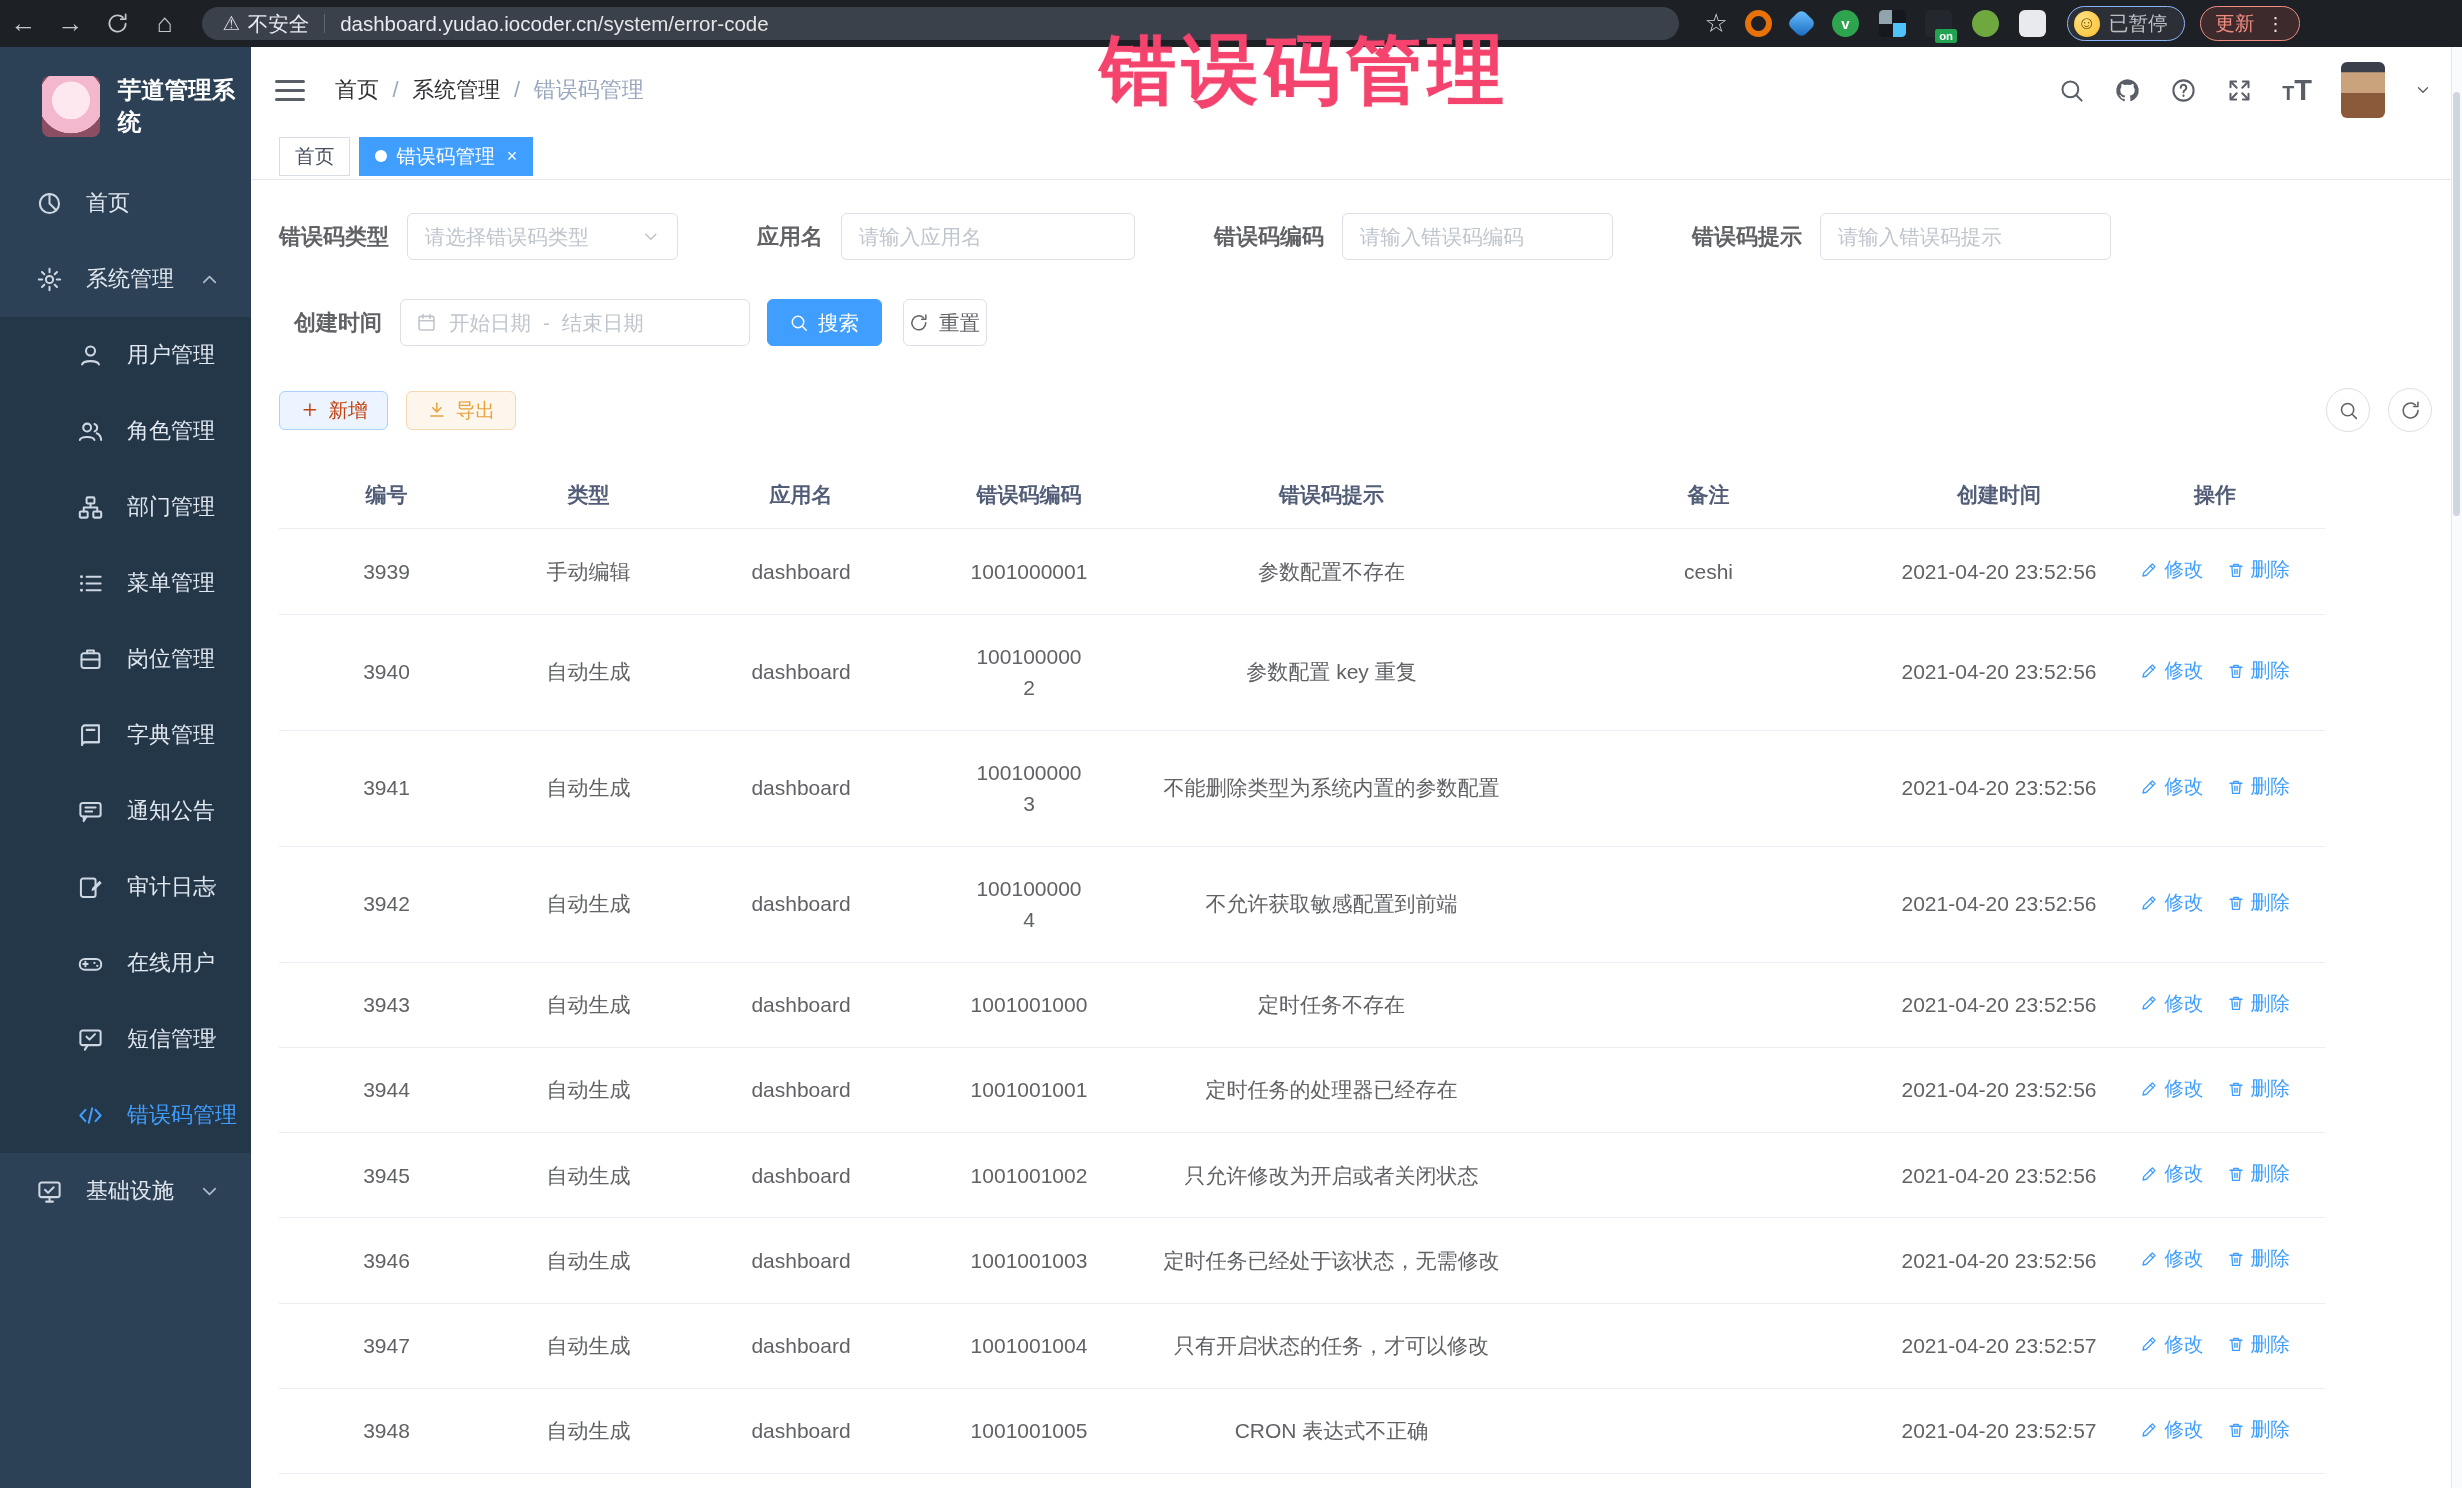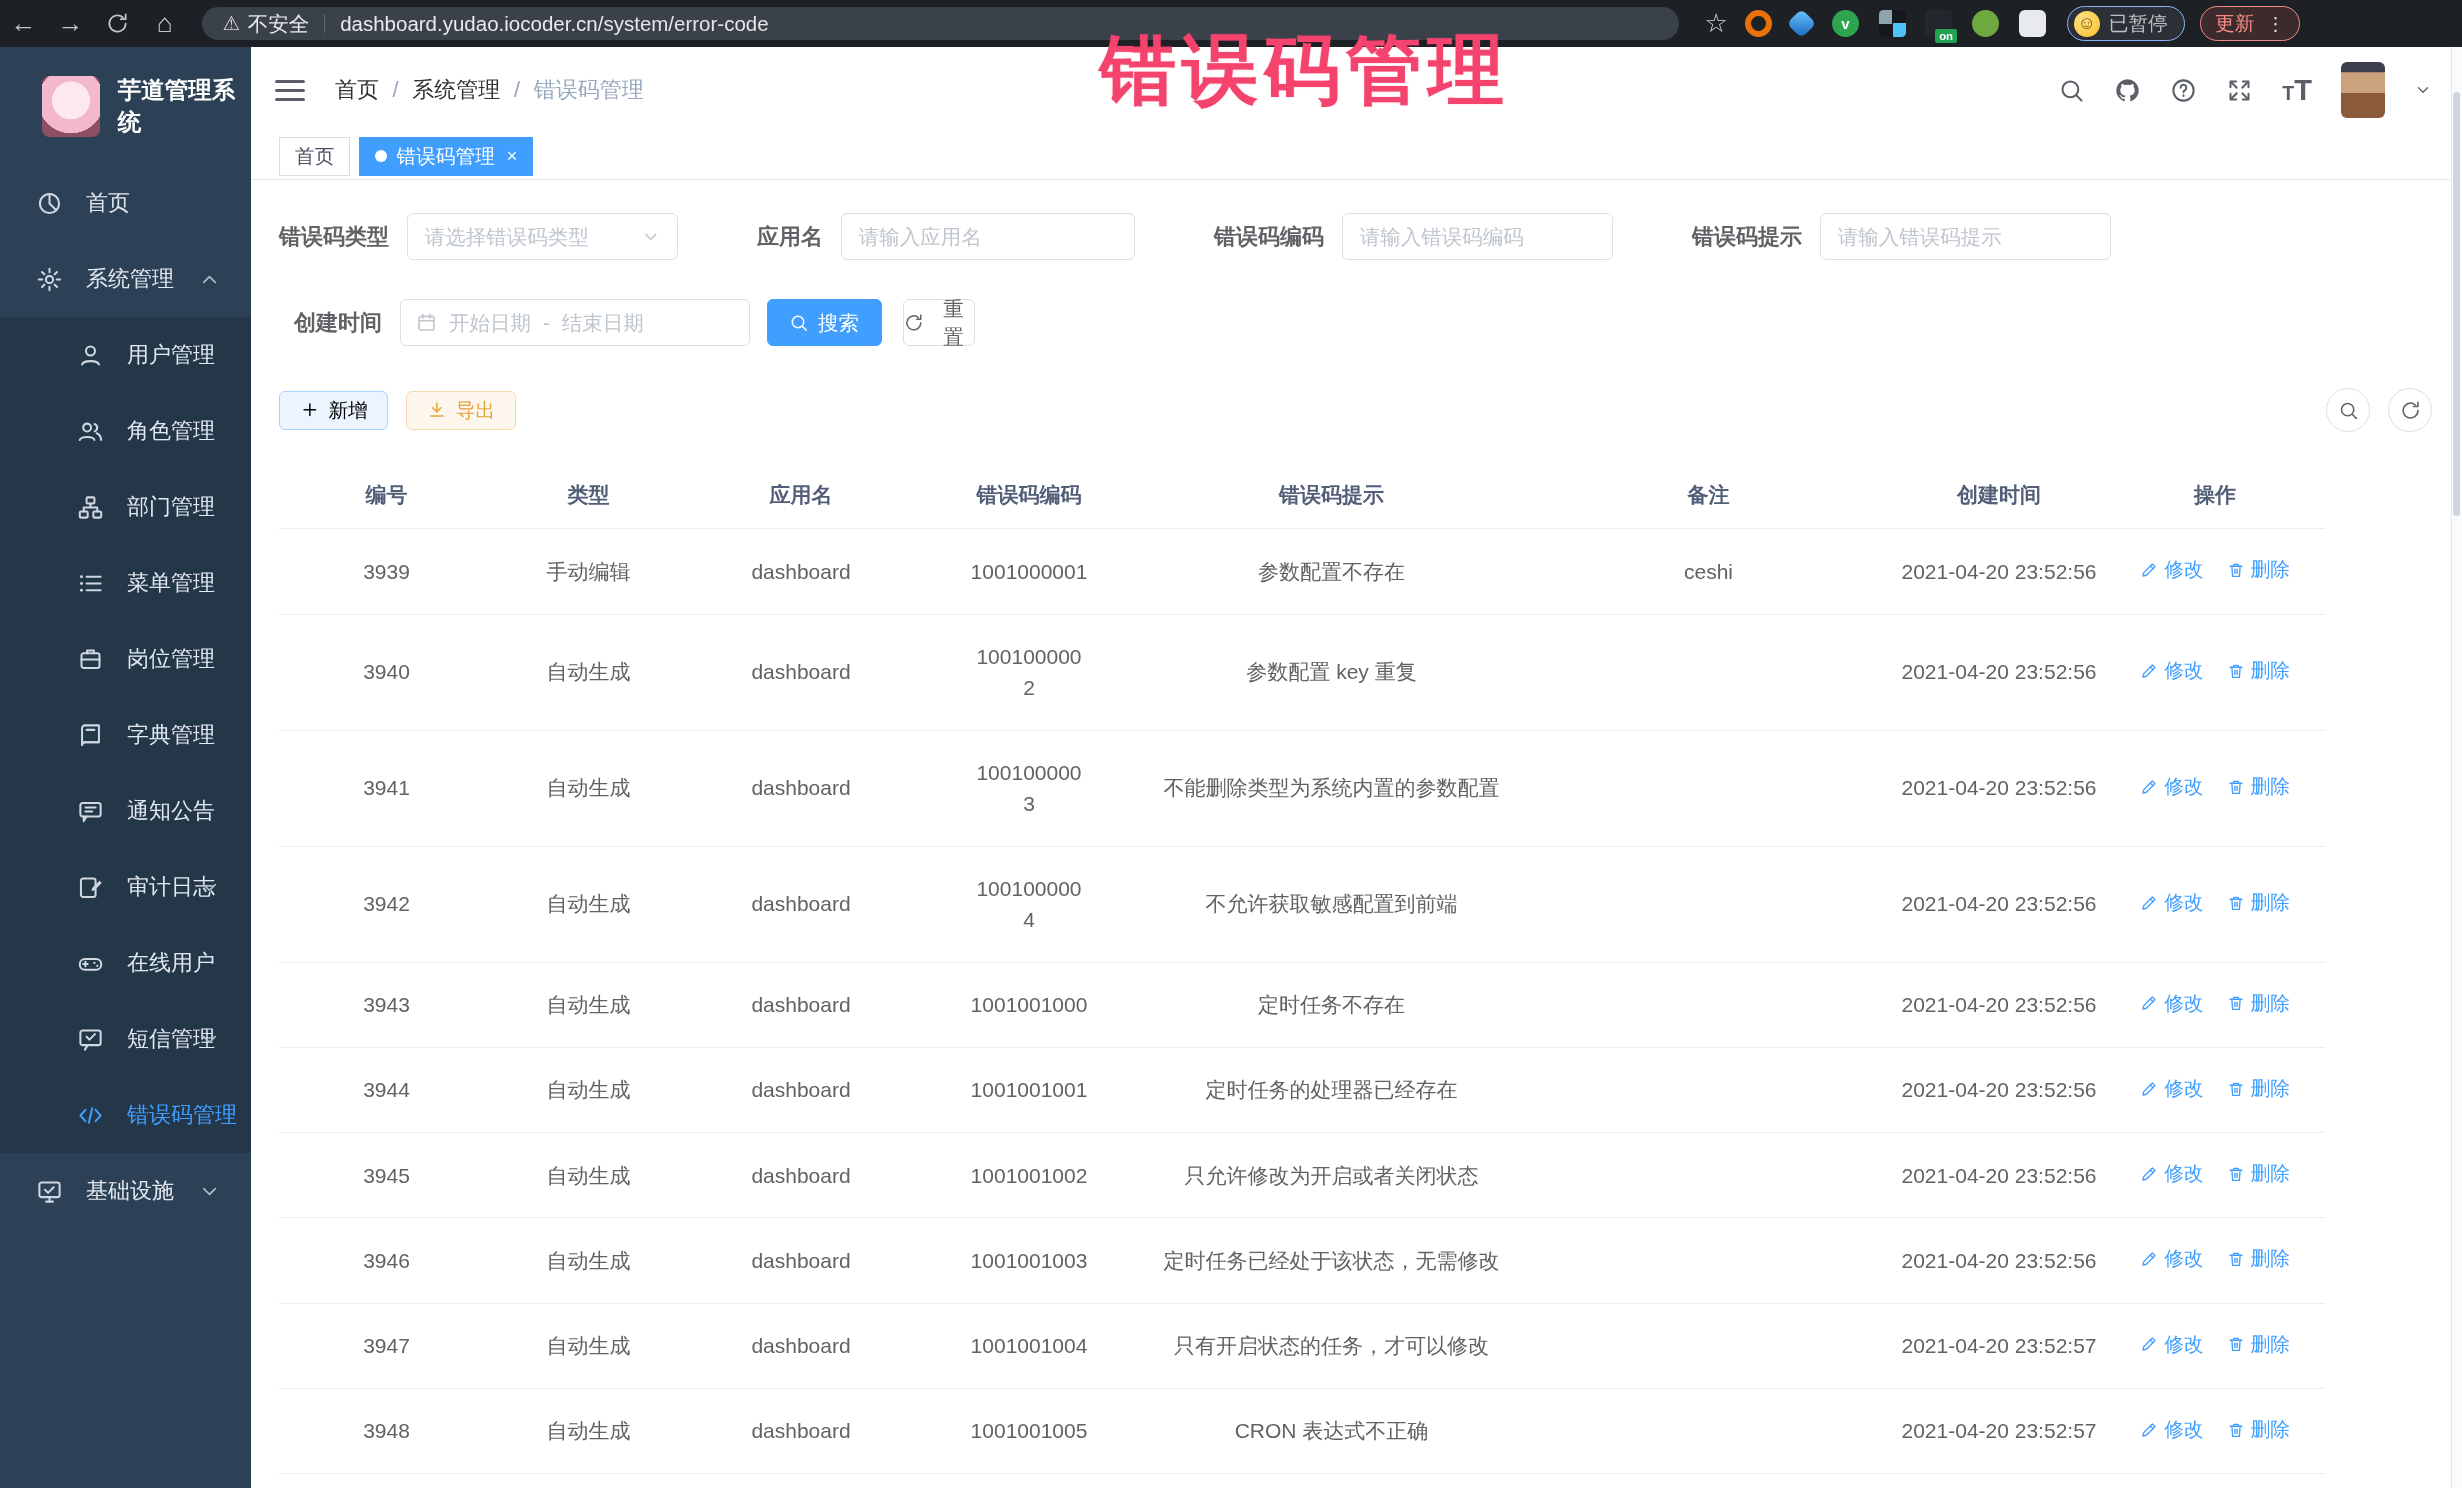--- a/index.html
+++ b/index.html
@@ -82,24 +82,24 @@
   .input-ctrl { padding:0 16.7px; }
   .input-ctrl input { border:none; outline:none; width:100%; font-size:20.5px; color:#606266; font-family:inherit; }
   .input-ctrl input::placeholder { color:#bfc5cd; }
   .gap { width:79px; flex:0 0 auto; }
   .range-ctrl { width:350px; padding:0 15px; gap:12px; }
   .range-ctrl .ph { color:#bfc5cd; }
   .range-ctrl .mid { color:#bfc5cd; }
   .btn { height:47px; border-radius:6px; display:inline-flex; align-items:center; justify-content:center; gap:9px; font-size:20.5px; cursor:pointer; border:1.5px solid #dcdfe6; background:#fff; color:#606266; }
   .btn .icon { font-size:19.7px; }
   .btn-primary { background:#409eff; border-color:#409eff; color:#fff; width:115px; }
-  .btn-plain { width:72px;gap:10px; }
+  .btn-plain { width:84px;gap:10px; }
   .toolbar { display:flex; align-items:center; margin-bottom:32px; }
   .btn-mini { height:39px; font-size:19.7px; padding:0 19.7px; border-radius:6px; }
-  .btn-add { background:#ecf5ff; border-color:#a9d2fd; color:#000000; margin-right:18px;text-align:center; }
+  .btn-add { background:#ecf5ff; border-color:#a9d2fd; color:#c2410c; margin-right:18px;text-align:center; }
   .btn-export { background:#fdf6ec; border-color:#f5dab1; color:#e6a23c; }
   .tool-right { margin-left:auto; display:flex; gap:18px; }
   .circle-btn { width:44px; height:44px; border-radius:50%; border:1.5px solid #dcdfe6; background:#fff; color:#606266; display:flex; align-items:center; justify-content:center; font-size:21px; cursor:pointer; }
 
   
   table { width:2045px; border-collapse:collapse; table-layout:fixed; }
   th { font-size:21px; font-weight:bold; color:#525e77; padding:16.7px 4.5px 19.7px; text-align:center; }
   td { font-size:21px; color:#606266; padding:26px 4.5px; text-align:center; border-top:1.5px solid #ebeef5; line-height:1.5; }
   tr.last-row td { border-bottom:1.5px solid #ebeef5; }
   .op-link { color:#409eff; display:inline-flex; align-items:center; gap:6px; cursor:pointer; font-size:19.7px; }

